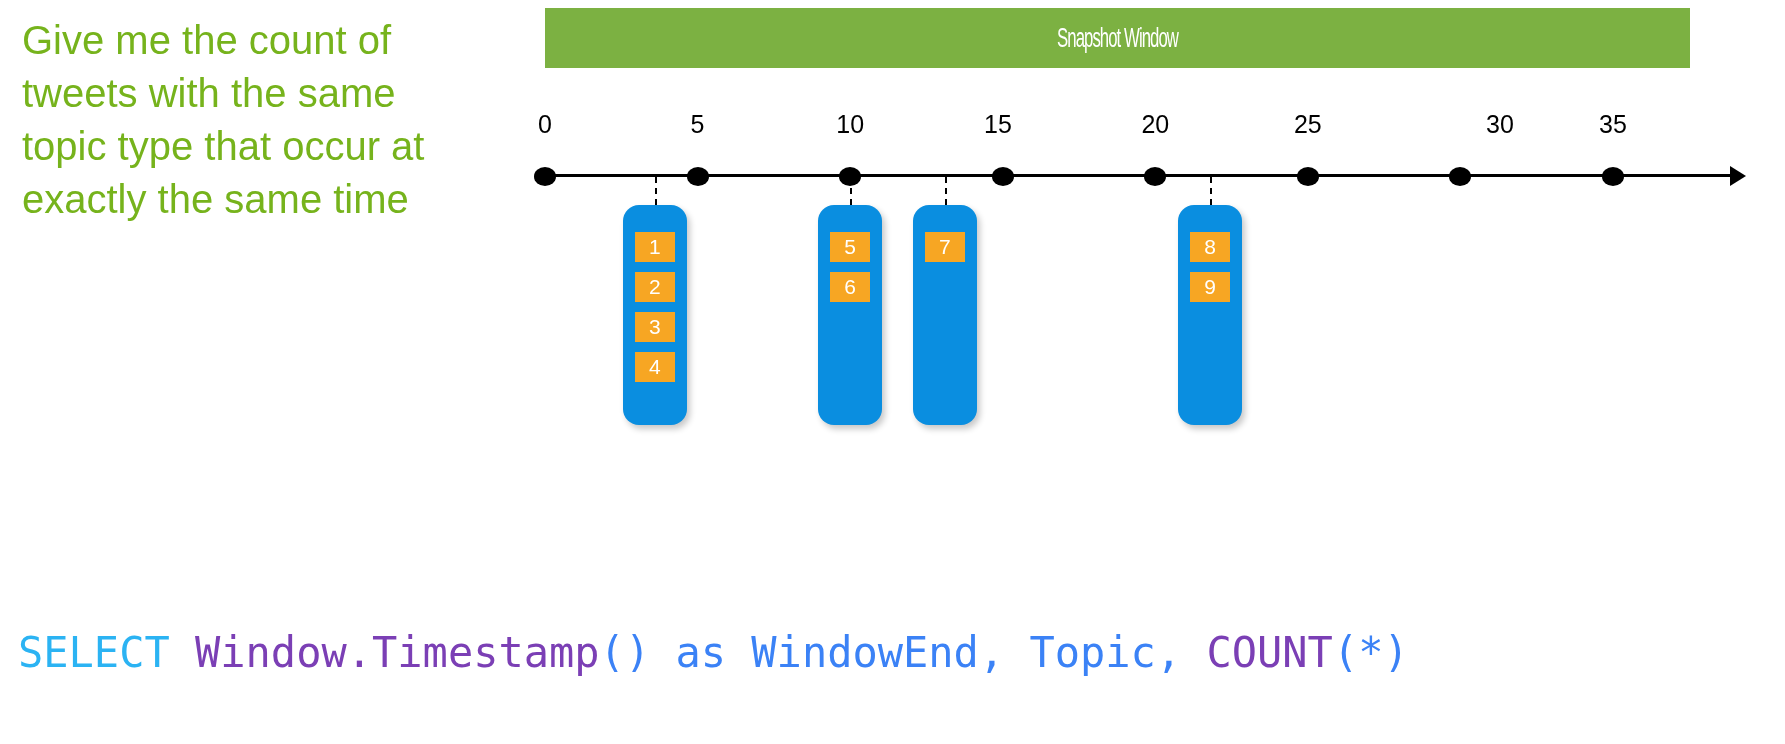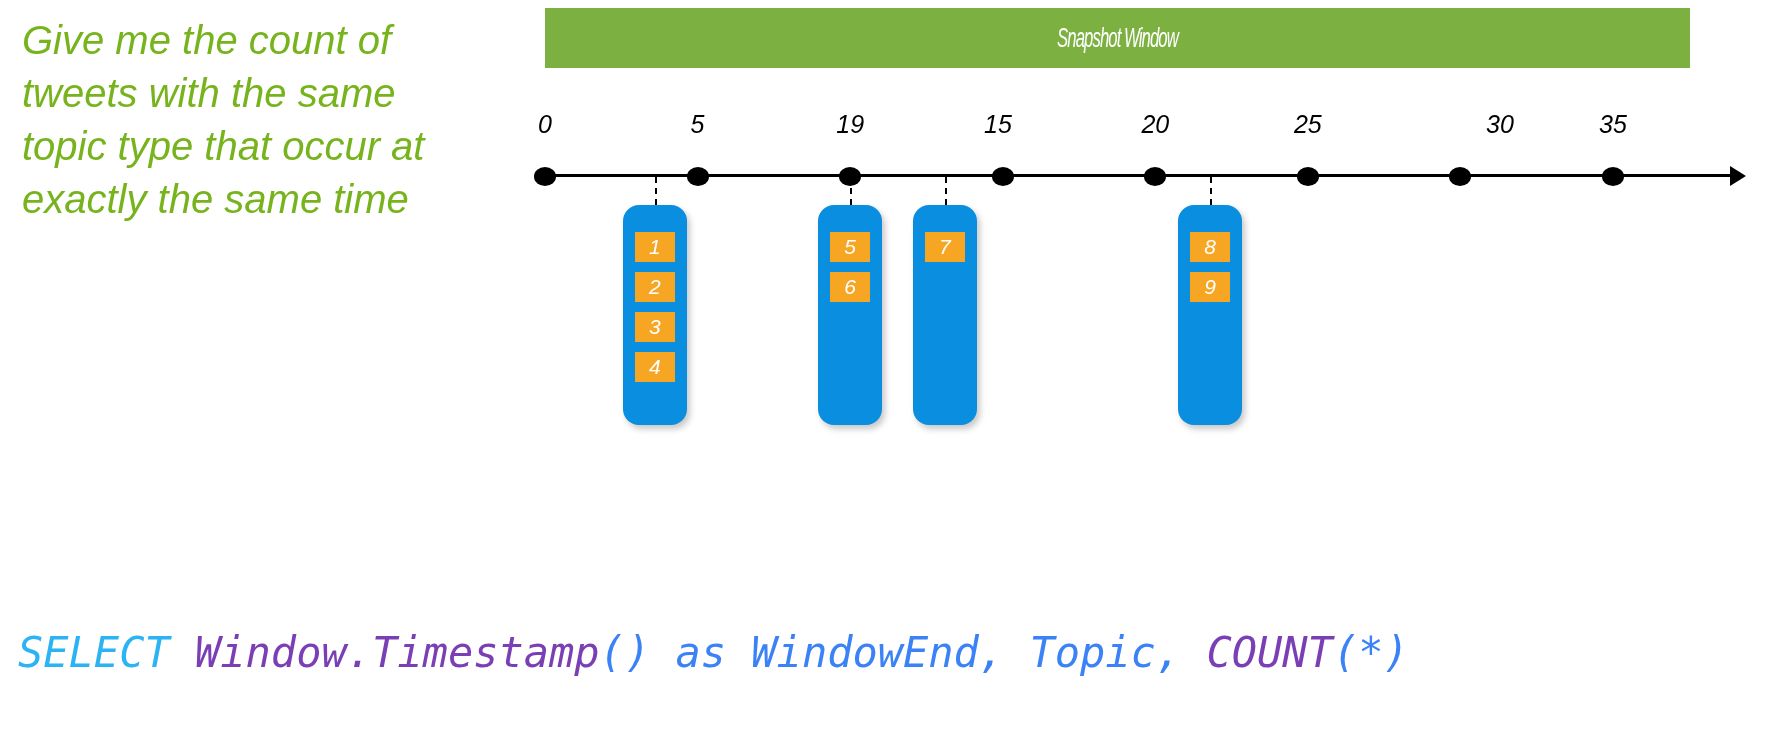--- a/index.html
+++ b/index.html
@@ -4,21 +4,21 @@
 <title>Snapshot Window Diagram</title>
 <style>
   html,body{margin:0;padding:0;}
   body{
     width:1785px;height:744px;
     background:#ffffff;
     font-family:"Liberation Sans", sans-serif;
     overflow:hidden;
     position:relative;
   }
-  #stage{position:absolute;left:0;top:0;width:1785px;height:744px;font-style:italic;}
+  #stage{position:absolute;left:0;top:0;width:1785px;height:744px;}
 
   
   .prompt{
     position:absolute;
     left:22px; top:14px;
     width:440px;
     color:#76B31C;
     font-size:40px;
     line-height:53px;
     font-family:"Liberation Sans", sans-serif;
@@ -142,21 +142,21 @@
 
   <div class="axis-line"></div>
   <div class="axis-arrow"></div>
 
   <div id="ticks">
       <div class="tick-dot" style="left: 545px;"></div>
       <div class="tick-label" style="left: 545px;">0</div>
       <div class="tick-dot" style="left: 697.571px;"></div>
       <div class="tick-label" style="left: 697.571px;">5</div>
       <div class="tick-dot" style="left: 850.143px;"></div>
-      <div class="tick-label" style="left: 850.143px;">19</div>
+      <div class="tick-label" style="left: 850.143px;">10</div>
       <div class="tick-dot" style="left: 1002.71px;"></div>
       <div class="tick-label" style="left: 998px;">15</div>
       <div class="tick-dot" style="left: 1155.29px;"></div>
       <div class="tick-label" style="left: 1155.29px;">20</div>
       <div class="tick-dot" style="left: 1307.86px;"></div>
       <div class="tick-label" style="left: 1307.86px;">25</div>
       <div class="tick-dot" style="left: 1460.43px;"></div>
       <div class="tick-label" style="left: 1500px;">30</div>
       <div class="tick-dot" style="left: 1613px;"></div>
       <div class="tick-label" style="left: 1613px;">35</div>

